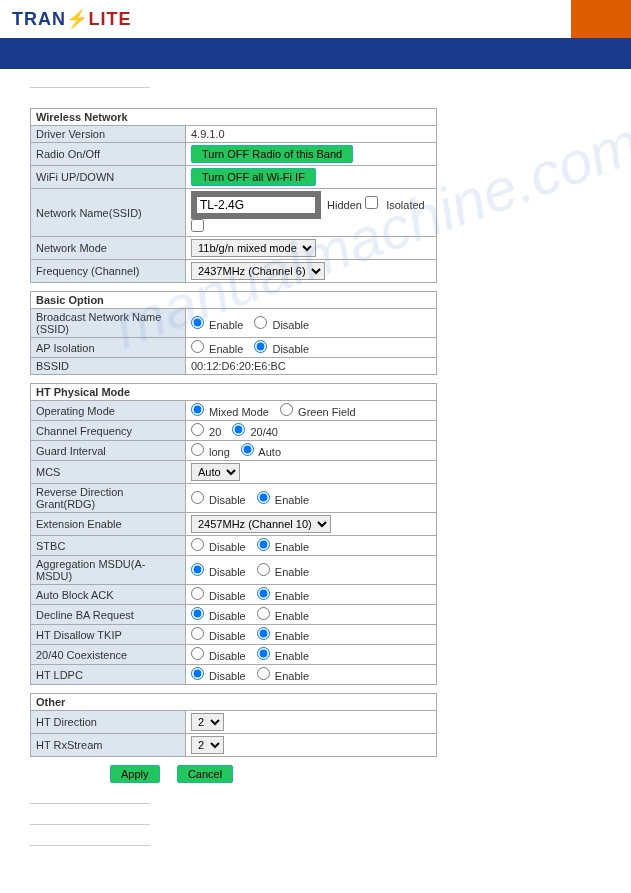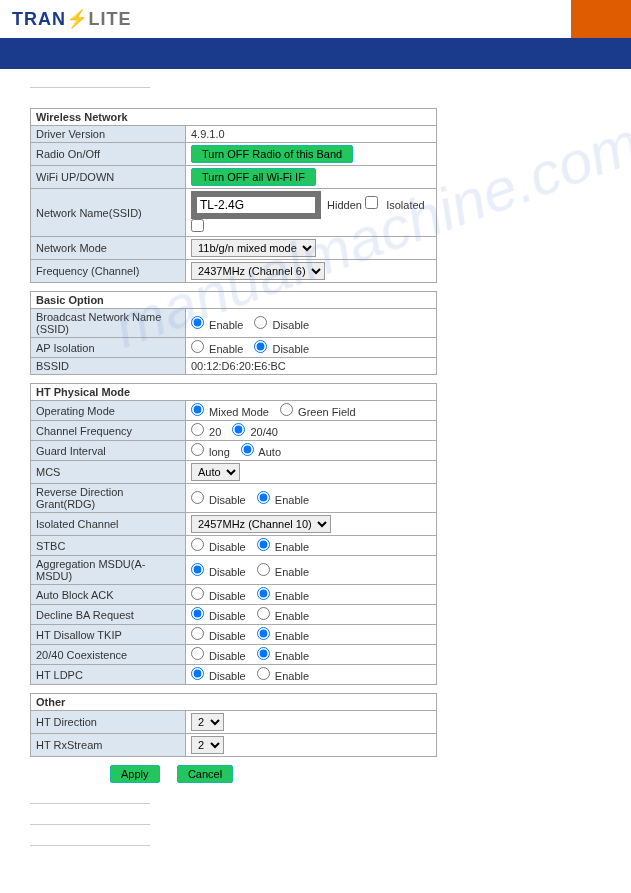--- a/index.html
+++ b/index.html
@@ -153,21 +153,21 @@
   </style>
 </head>
 <body>
 
 <div class="watermark">manualmachine.com</div>
 
 <div class="header">
   <div class="header-logo">
     <span style="font-size:18px; font-weight:bold; color:#1a3a8c; letter-spacing:1px;">TRAN</span>
     <span style="font-size:18px; font-weight:bold; color:#e05c00;">⚡</span>
-    <span style="font-size:18px; font-weight:bold; color:#737373; letter-spacing:1px;">LITE</span>
+    <span style="font-size:18px; font-weight:bold; color:#b91c1c; letter-spacing:1px;">LITE</span>
   </div>
   <div class="orange-accent"></div>
 </div>
 <div class="nav-bar"></div>
 
 <div class="main-content">
 
   <div class="breadcrumb-area">
     <div class="breadcrumb-line"></div>
   </div>
@@ -314,21 +314,21 @@
       <td>
         <label class="radio-label">
           <input type="radio" name="rdg" style=""> Disable
         </label>
         <label class="radio-label">
           <input type="radio" name="rdg" checked="" style=""> Enable
         </label>
       </td>
     </tr>
     <tr>
-      <td>Isolated Channel</td>
+      <td>Extension Enable</td>
       <td>
         <select>
           <option>2457MHz (Channel 10)</option>
           <option>2412MHz (Channel 1)</option>
         </select>
       </td>
     </tr>
     <tr>
       <td>STBC</td>
       <td>

